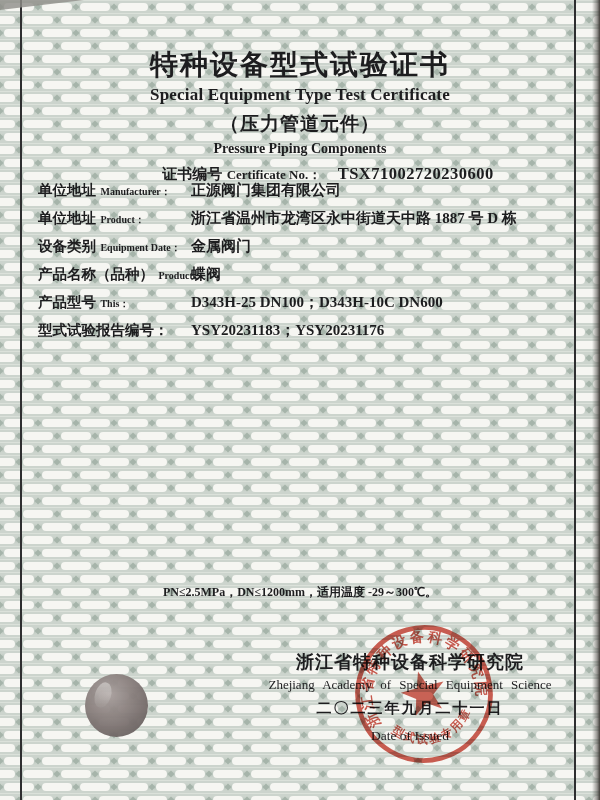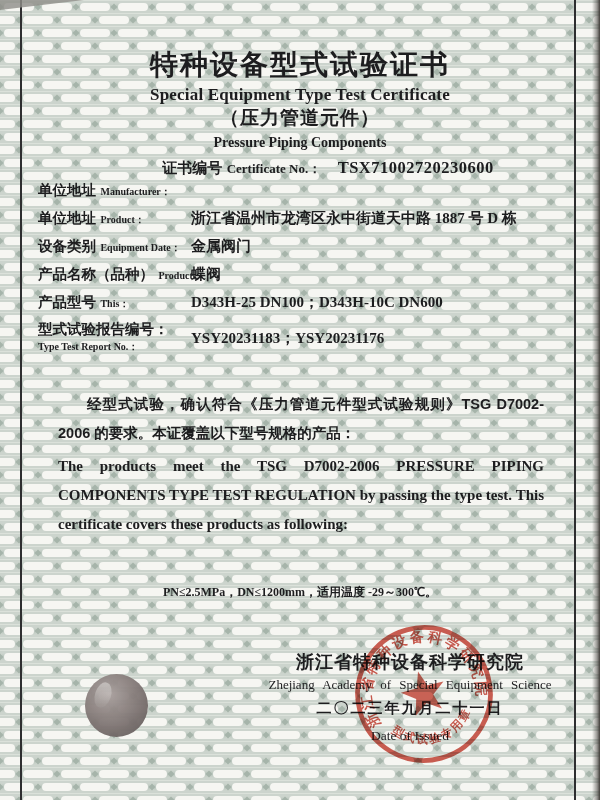--- a/index.html
+++ b/index.html
@@ -12,21 +12,21 @@
   .bg-pattern{position:absolute;top:0;left:0;z-index:0;}
   .vline{position:absolute;top:0;bottom:0;width:2px;background:#2e2e30;z-index:2;}
   .vline.left{left:20px;}
   .vline.right{left:574px;}
   .content{position:absolute;top:0;left:0;width:600px;height:800px;z-index:3;}
 
   
   .header{position:absolute;top:46px;left:0;width:600px;text-align:center;}
   .title-cn{font-size:28px;font-weight:bold;letter-spacing:2px;}
   .title-en{font-size:17px;font-weight:bold;margin-top:1px;letter-spacing:.2px;}
-  .subtitle-cn{font-size:19px;font-weight:bold;letter-spacing:1px;}
+  .subtitle-cn{font-size:19px;font-weight:bold;margin-top:6px;letter-spacing:1px;}
   .subtitle-en{font-size:14px;font-weight:bold;margin-top:4px;}
   .certline{margin-top:7px;transform:translateX(28px);white-space:nowrap;}
   .certline .c-cn{font-size:15px;font-weight:bold;}
   .certline .c-en{font-size:13px;font-weight:bold;}
   .certline .c-val{font-size:16.5px;font-weight:bold;letter-spacing:.5px;margin-left:12px;}
 
   
   .fields{position:absolute;top:181px;left:38px;right:30px;}
   .frow{display:flex;align-items:center;margin-bottom:9px;min-height:19px;}
   .flabel{width:153px;flex-shrink:0;white-space:nowrap;}
@@ -105,50 +105,46 @@
       <div class="certline">
         <span class="c-cn">证书编号</span>
         <span class="c-en serif">Certificate No.：</span>
         <span class="c-val serif">TSX71002720230600</span>
       </div>
     </div>
 
     <div class="fields">
       <div class="frow">
         <span class="flabel"><span class="lcn">单位地址</span> <span class="len">Manufacturer：</span></span>
+        <span class="fvalue">正源阀门集团有限公司</span>
       </div>
       <div class="frow">
         <span class="flabel"><span class="lcn">单位地址</span> <span class="len">Product：</span></span>
         <span class="fvalue">浙江省温州市龙湾区永中街道天中路 1887 号 D 栋</span>
       </div>
       <div class="frow">
         <span class="flabel"><span class="lcn">设备类别</span> <span class="len">Equipment Date：</span></span>
         <span class="fvalue">金属阀门</span>
       </div>
       <div class="frow">
         <span class="flabel"><span class="lcn">产品名称（品种）</span> <span class="len">Product：</span></span>
         <span class="fvalue">蝶阀</span>
       </div>
       <div class="frow">
         <span class="flabel"><span class="lcn">产品型号</span> <span class="len">This：</span></span>
         <span class="fvalue">D343H-25 DN100；D343H-10C DN600</span>
       </div>
       <div class="frow double">
         <span class="flabel">
             <span class="lcn">型式试验报告编号：</span>
-            <span class="len">Type Test Report No.：</span>
           </span>
         <span class="fvalue">YSY20231183；YSY20231176</span>
       </div>
     </div>
 
-    <div class="bodytext">
-      <p class="p-cn">经型式试验，确认符合《压力管道元件型式试验规则》TSG D7002-2006 的要求。本证覆盖以下型号规格的产品：</p>
-      <p class="p-en">The products meet the TSG D7002-2006 PRESSURE PIPING COMPONENTS TYPE TEST REGULATION by passing the type test. This certificate covers these products as following:</p>
-    </div>
 
     <div class="specline">PN≤2.5MPa，DN≤1200mm，适用温度 -29～300℃。</div>
 
     <div class="issuer">
       <div class="issuer-cn">浙江省特种设备科学研究院</div>
       <div class="issuer-en">Zhejiang Academy of Special Equipment Science</div>
       <div class="issuer-date">二〇二三年九月二十一日</div>
       <div class="issuer-date-en">Date of Issued</div>
     </div>
 

